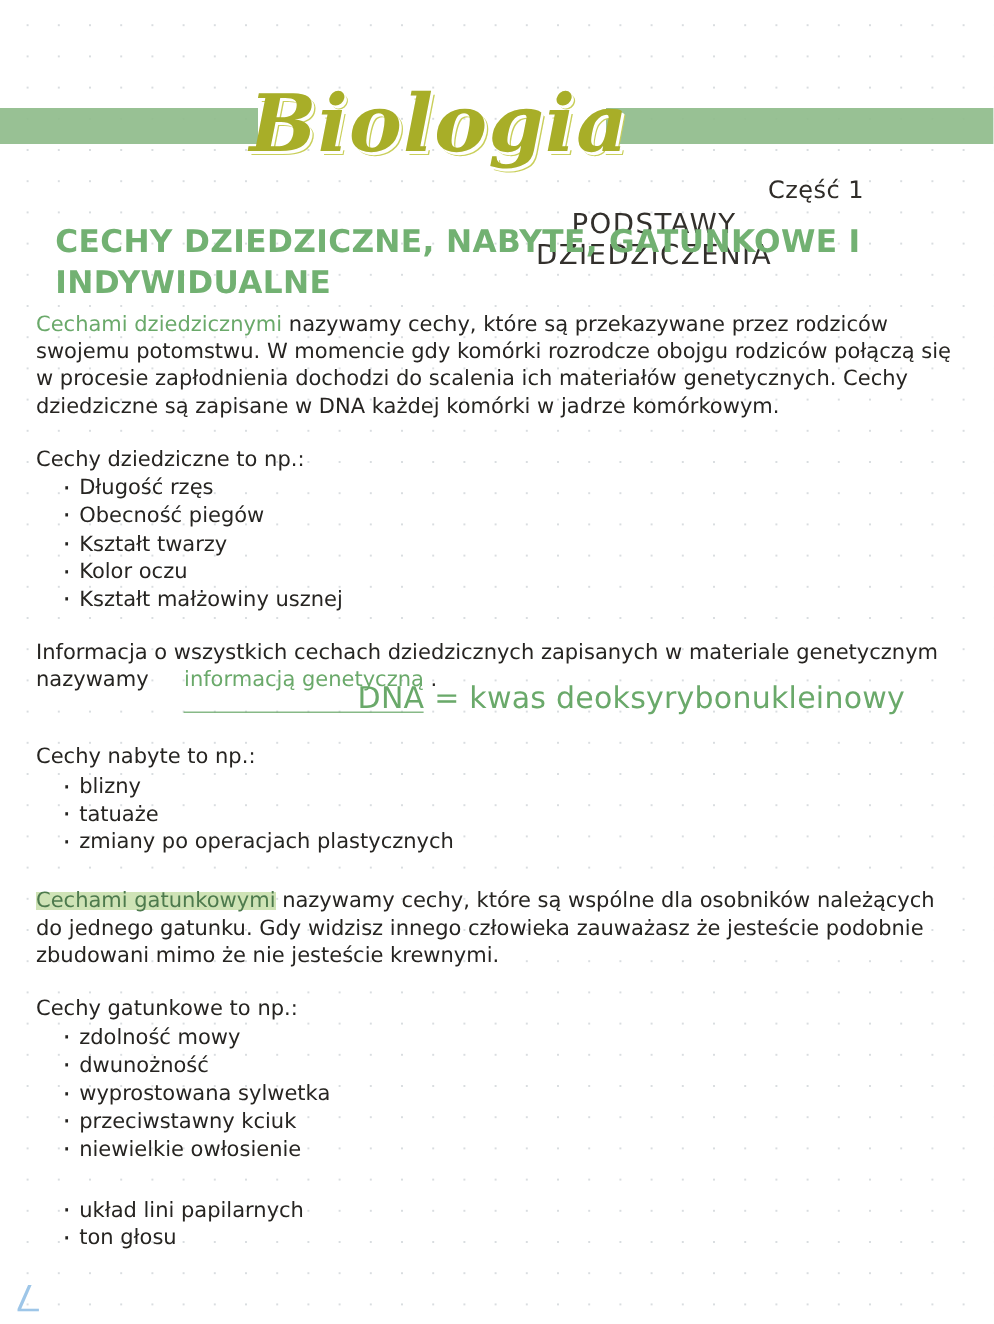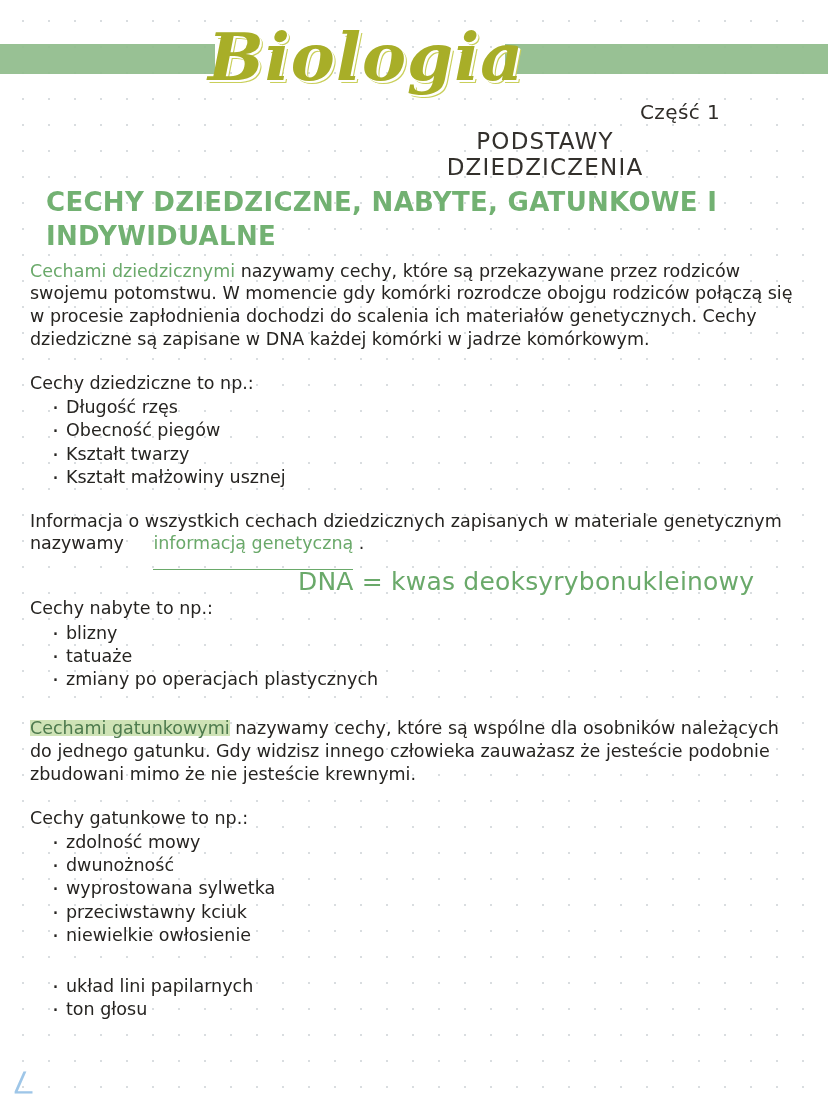--- a/index.html
+++ b/index.html
@@ -22,20 +22,21 @@
     background-color: #ffffff;
     background-image: radial-gradient(circle, #d9dde0 1.1px, rgba(0,0,0,0) 1.2px);
     background-size: 26px 26px;
     background-position: 10px 8px;
   }
 
   
   .header {
     position: relative;
     height: 175px;
+    margin-top: 46px;
   }
   .banner-left, .banner-right {
     position: absolute;
     top: 44px;
     height: 30px;
     background: #8fbc8b;
     opacity: .92;
   }
   .banner-left { left: 0; width: 215px; }
   .banner-right { left: 505px; width: 323px; }
@@ -178,20 +179,21 @@
     <p class="para"><span class="hl-green">Cechami dziedzicznymi</span><span> nazywamy cechy, które są przekazywane przez rodziców swojemu potomstwu. W momencie gdy komórki rozrodcze obojgu rodziców połączą się w procesie zapłodnienia dochodzi do scalenia ich materiałów genetycznych. Cechy dziedziczne są zapisane w DNA każdej komórki w jadrze komórkowym.</span></p>
 
     <div class="spacer-md"></div>
 
     <div class="list-row">
       <p class="para">Cechy dziedziczne to np.:</p>
       <ul class="bullets">
         <li>Długość rzęs</li>
         <li>Obecność piegów</li>
         <li>Kształt twarzy</li>
+        <li>Kolor oczu</li>
         <li>Kształt małżowiny usznej</li>
       </ul>
       <div class="dna-box">DNA = kwas deoksyrybonukleinowy</div>
     </div>
 
     <div class="spacer-md"></div>
 
     <p class="para"><span>Informacja o wszystkich cechach dziedzicznych zapisanych w materiale genetycznym nazywamy </span><span class="hl-underline-green">informacją genetyczną</span><span> .</span></p>
 
     <div class="spacer-md"></div>

